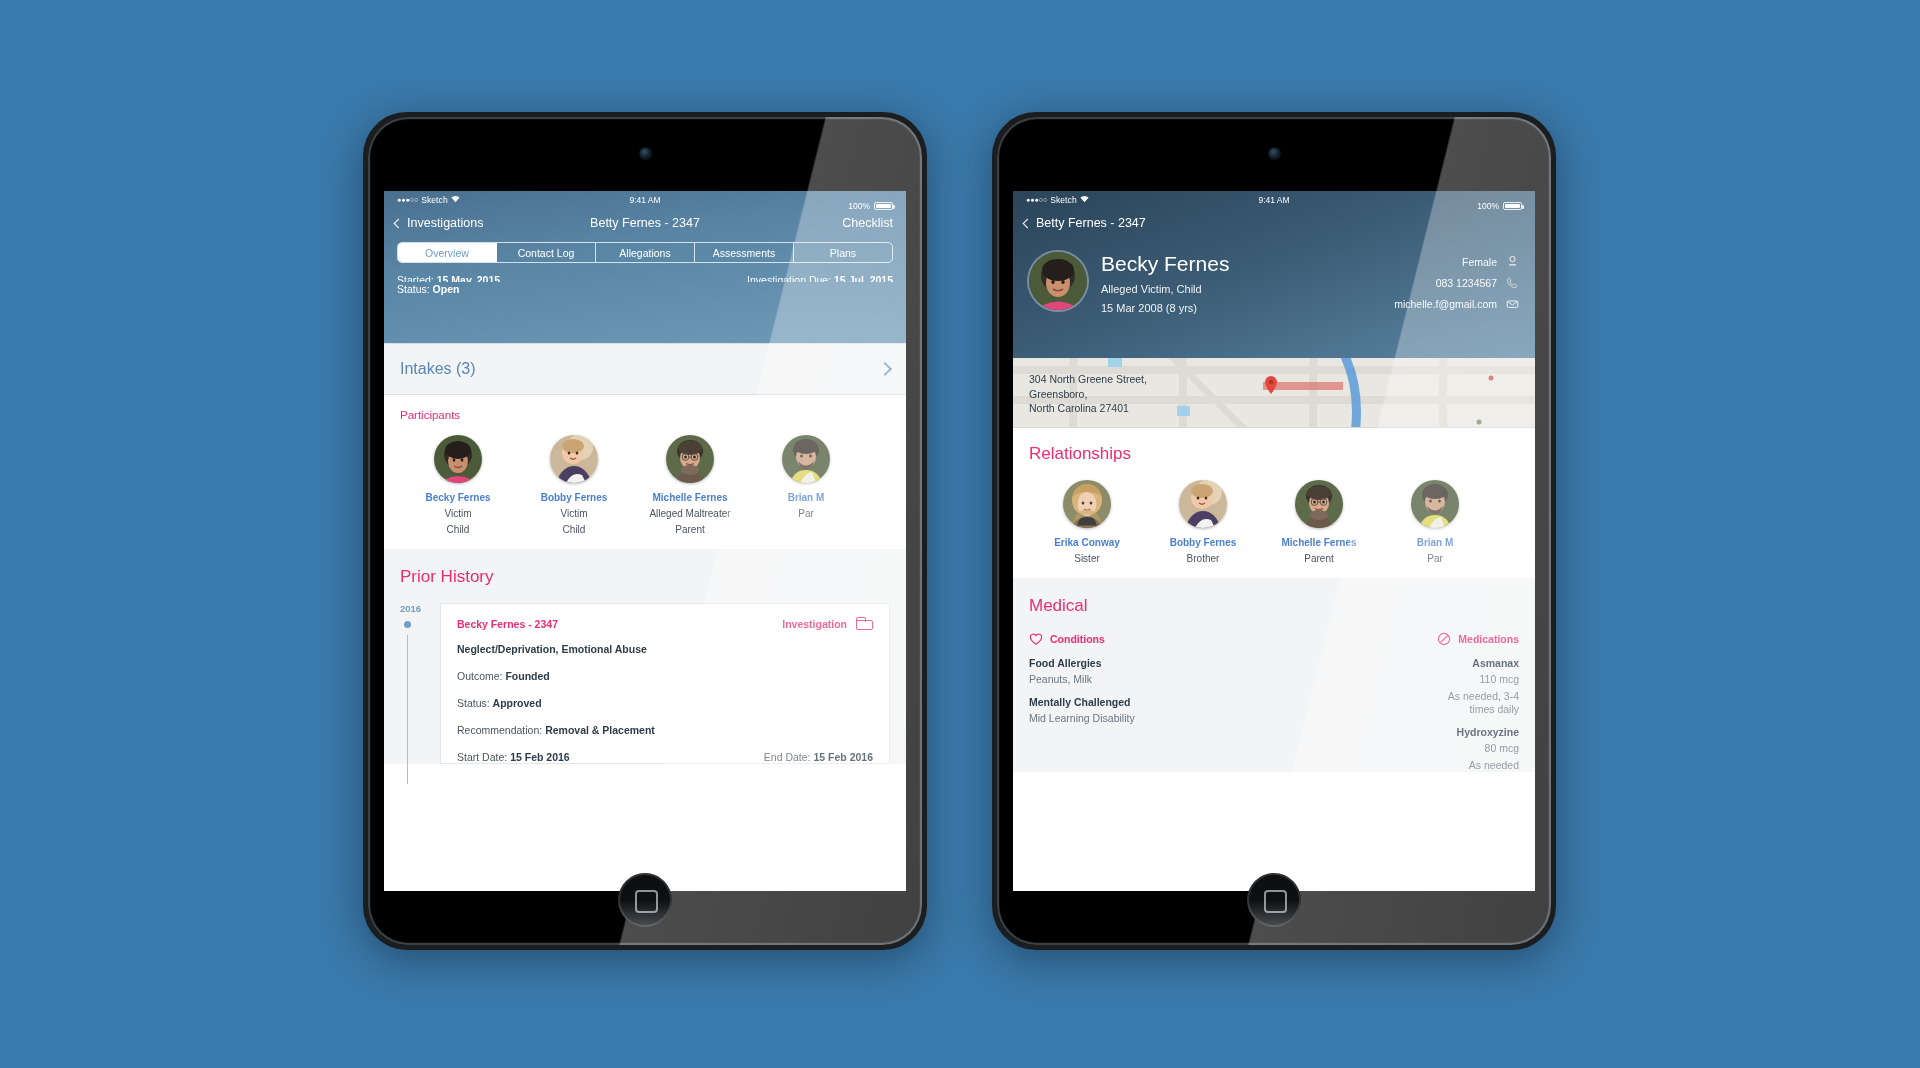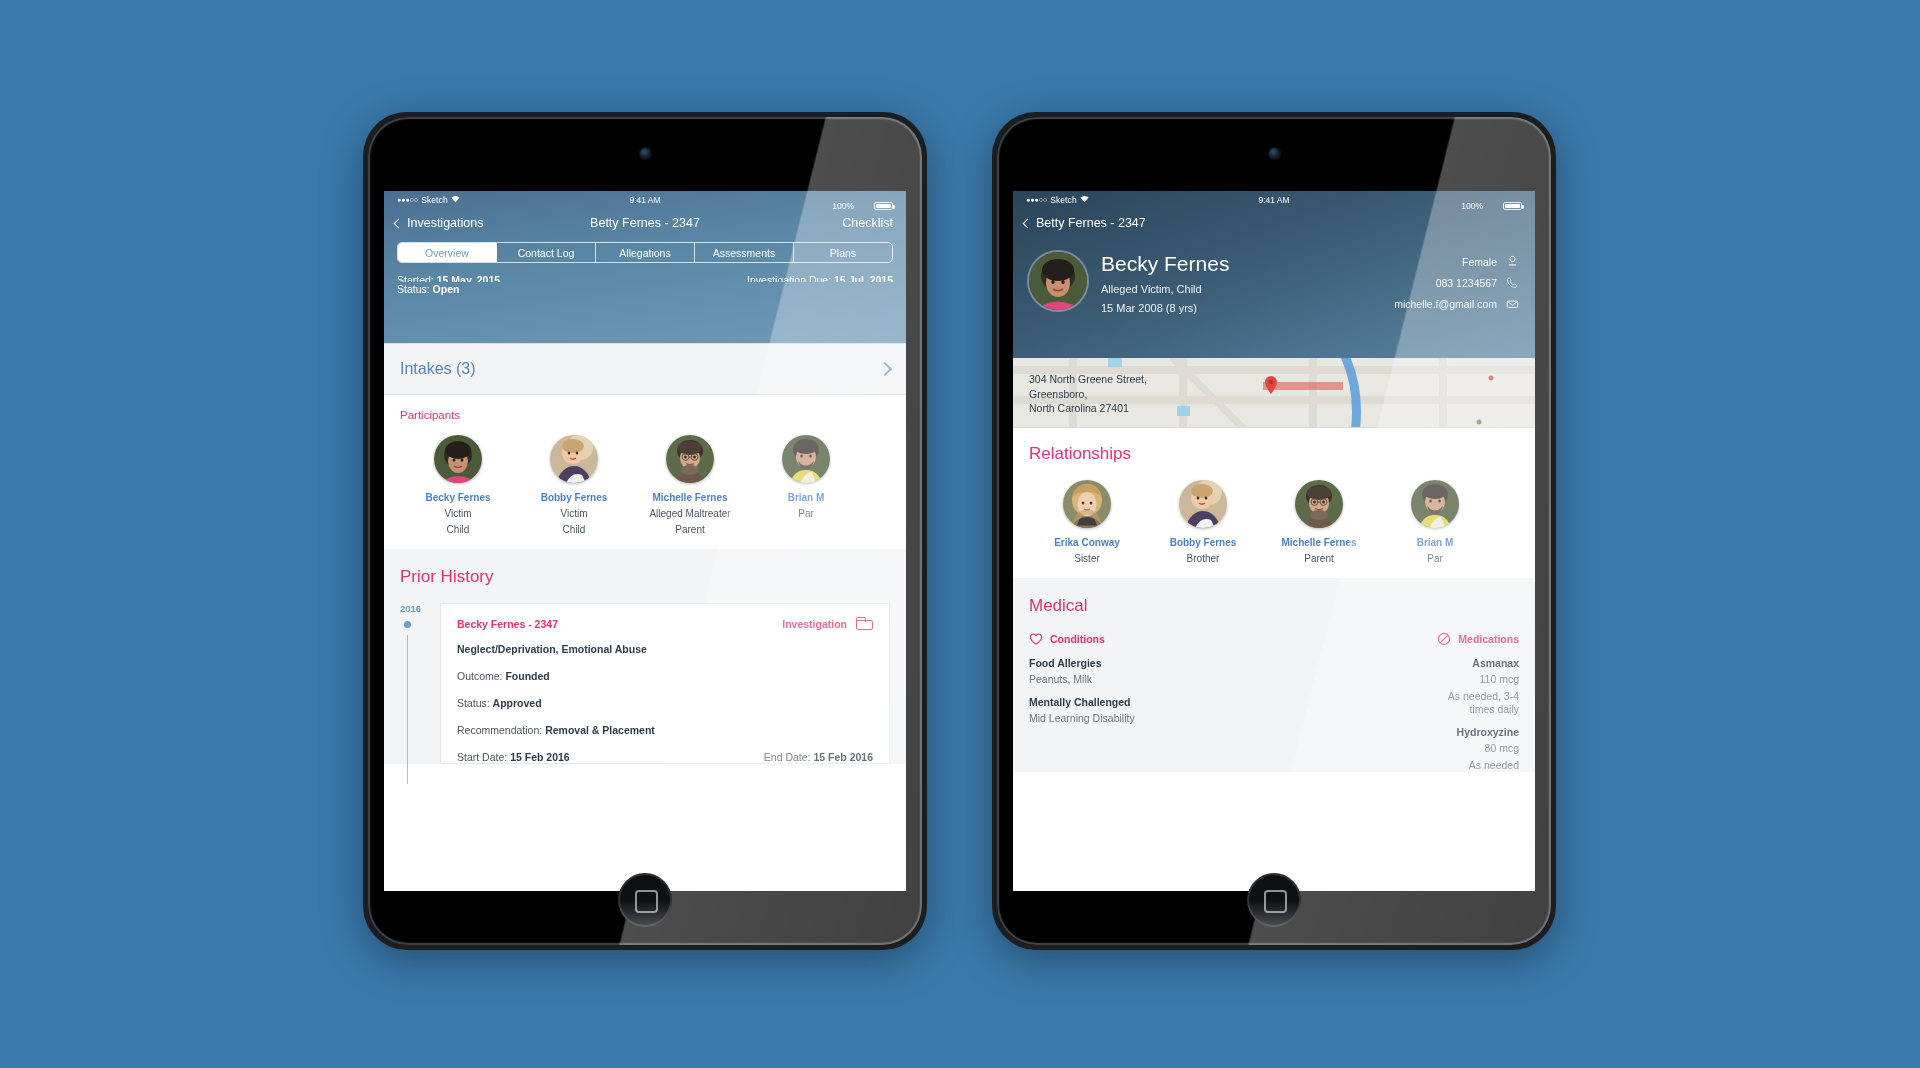--- a/index.html
+++ b/index.html
@@ -46,21 +46,21 @@
   .screen { position:absolute; left:21px; top:79px; width:522px; height:700px;
             overflow:hidden; background:#fff; }
 
   
   .statusbar { height:17px; display:flex; align-items:center; color:#fff;
       font-size:8.5px; padding:0 13px; }
   .sb-left { display:flex; align-items:center; gap:3px; letter-spacing:.1px; }
   .dots { letter-spacing:0px; font-size:7px; }
   .sb-center { position:absolute; left:0; right:0; text-align:center;
       font-size:8.5px; pointer-events:none; }
-  .sb-right { margin-left:auto; display:flex; align-items:center; gap:20px;
+  .sb-right { margin-left:auto; display:flex; align-items:center; gap:4px;
       font-size:8.5px; z-index:2;margin-top:12px; }
   .batt { width:19px; height:8px; border:1px solid rgba(255,255,255,.85);
       border-radius:2px; position:relative; }
   .batt i { position:absolute; inset:1px; background:#fff; border-radius:1px; display:block; }
   .batt:after { content:""; position:absolute; right:-3px; top:2px; width:2px;
       height:4px; background:rgba(255,255,255,.85); border-radius:0 1px 1px 0; }
 
   
   .navbar { height:30px; position:relative; color:#fff; }
   .nav-back { position:absolute; left:11px; top:50%; transform:translateY(-50%);

